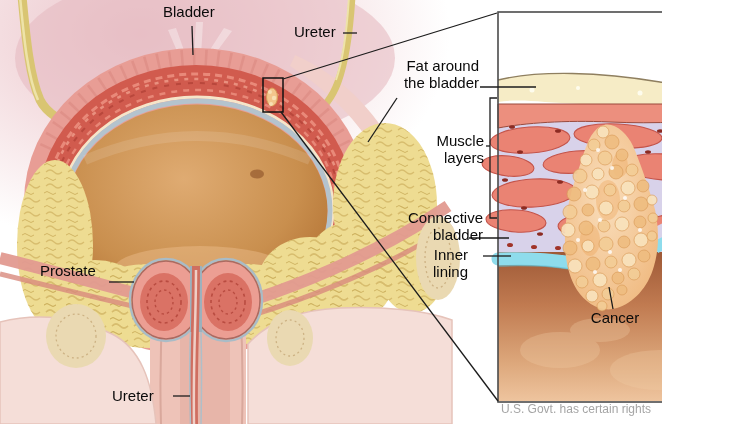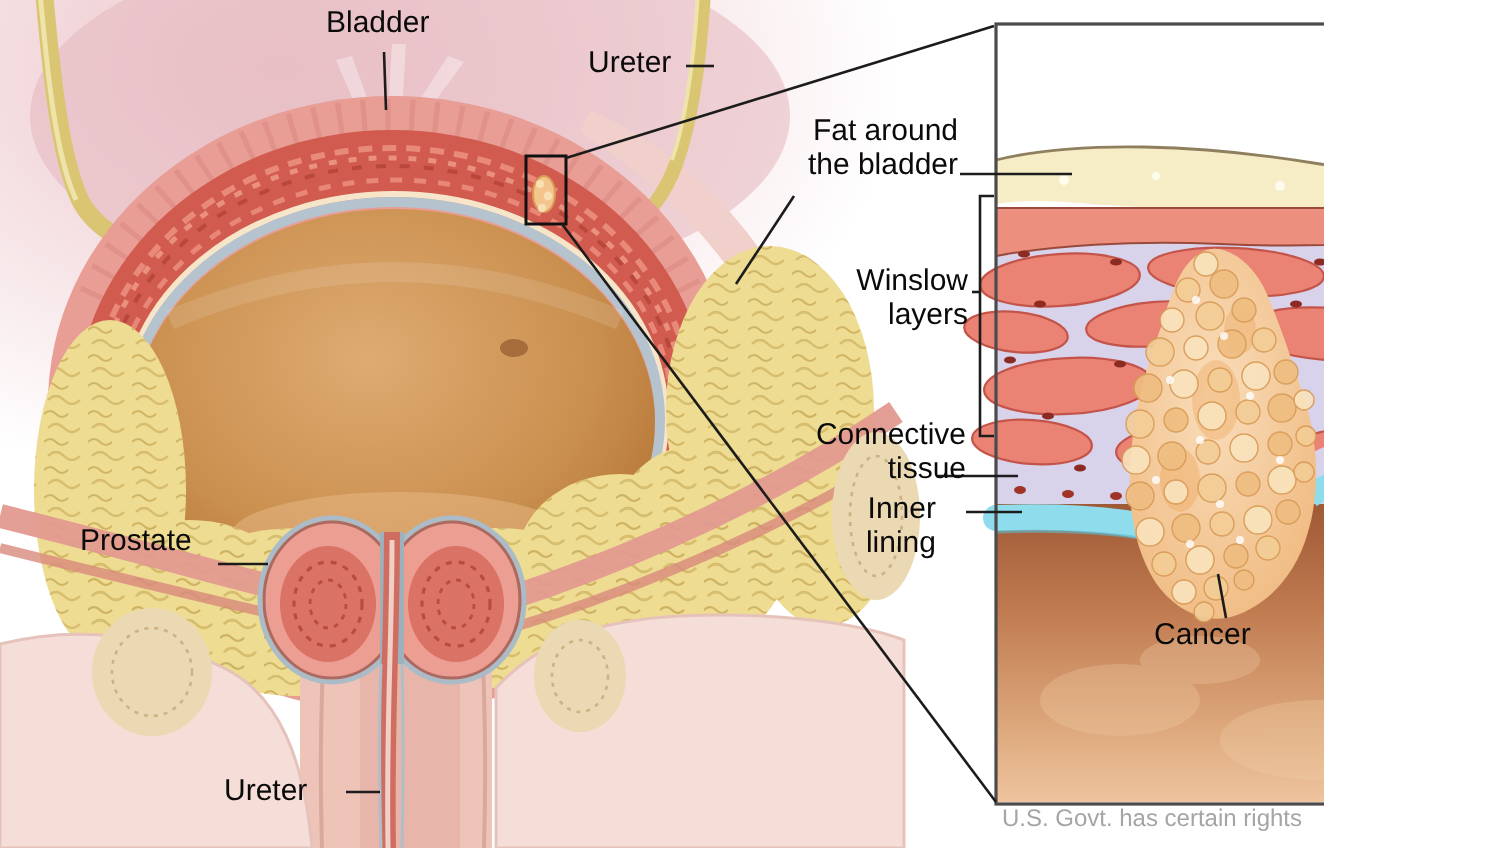--- a/index.html
+++ b/index.html
@@ -1,21 +1,21 @@
 <!DOCTYPE html>
 <html><head>
 <meta charset="utf-8">
 <style>
   html,body{margin:0;padding:0;background:#fff;}
   .canvas{position:relative;width:662px;height:424px;background:#fff;overflow:hidden;
           font-family:"Liberation Sans",sans-serif;}
   .art{position:absolute;left:0;top:0;}
   .lbl{position:absolute;font-size:15px;line-height:17px;color:#0a0a0a;white-space:pre-line;}
   .lbl.r{text-align:right;}
-  .lbl.c{}
+  .lbl.c{text-align:center;}
   .credit{position:absolute;right:11px;top:403px;text-align:right;font-size:12px;line-height:13px;
           color:#a5a5a5;}
 </style>
 </head>
 <body>
 
 <div class="canvas">
 
 <svg class="art" width="755" height="424" viewBox="0 0 755 424">
   <defs>
@@ -333,24 +333,24 @@
     <rect x="263" y="78" width="20" height="34" stroke="#111111" stroke-width="1.5"></rect>
     <path d="M283,79 L497,13"></path>
     <path d="M281,112 L498,401"></path>
   </g>
 </svg>
 
 <div class="lbl" style="left:163px;top:3px;">Bladder</div>
 <div class="lbl" style="left:294px;top:23px;">Ureter</div>
 <div class="lbl r" style="left:375px;top:57px;width:104px;">Fat around
 the bladder</div>
-<div class="lbl r" style="left:404px;top:132px;width:80px;">Winslow
+<div class="lbl r" style="left:404px;top:132px;width:80px;">Muscle
 layers</div>
 <div class="lbl r" style="left:375px;top:209px;width:108px;">Connective
-tissue</div>
+bladder</div>
 <div class="lbl r" style="left:388px;top:246px;width:80px;">Inner
 lining</div>
 <div class="lbl c" style="left:577px;top:309px;width:76px;">Cancer</div>
 <div class="lbl" style="left:40px;top:262px;">Prostate</div>
 <div class="lbl" style="left:112px;top:387px;">Ureter</div>
 
 <div class="credit">
   <div>U.S. Govt. has certain rights</div>
 </div>
 

